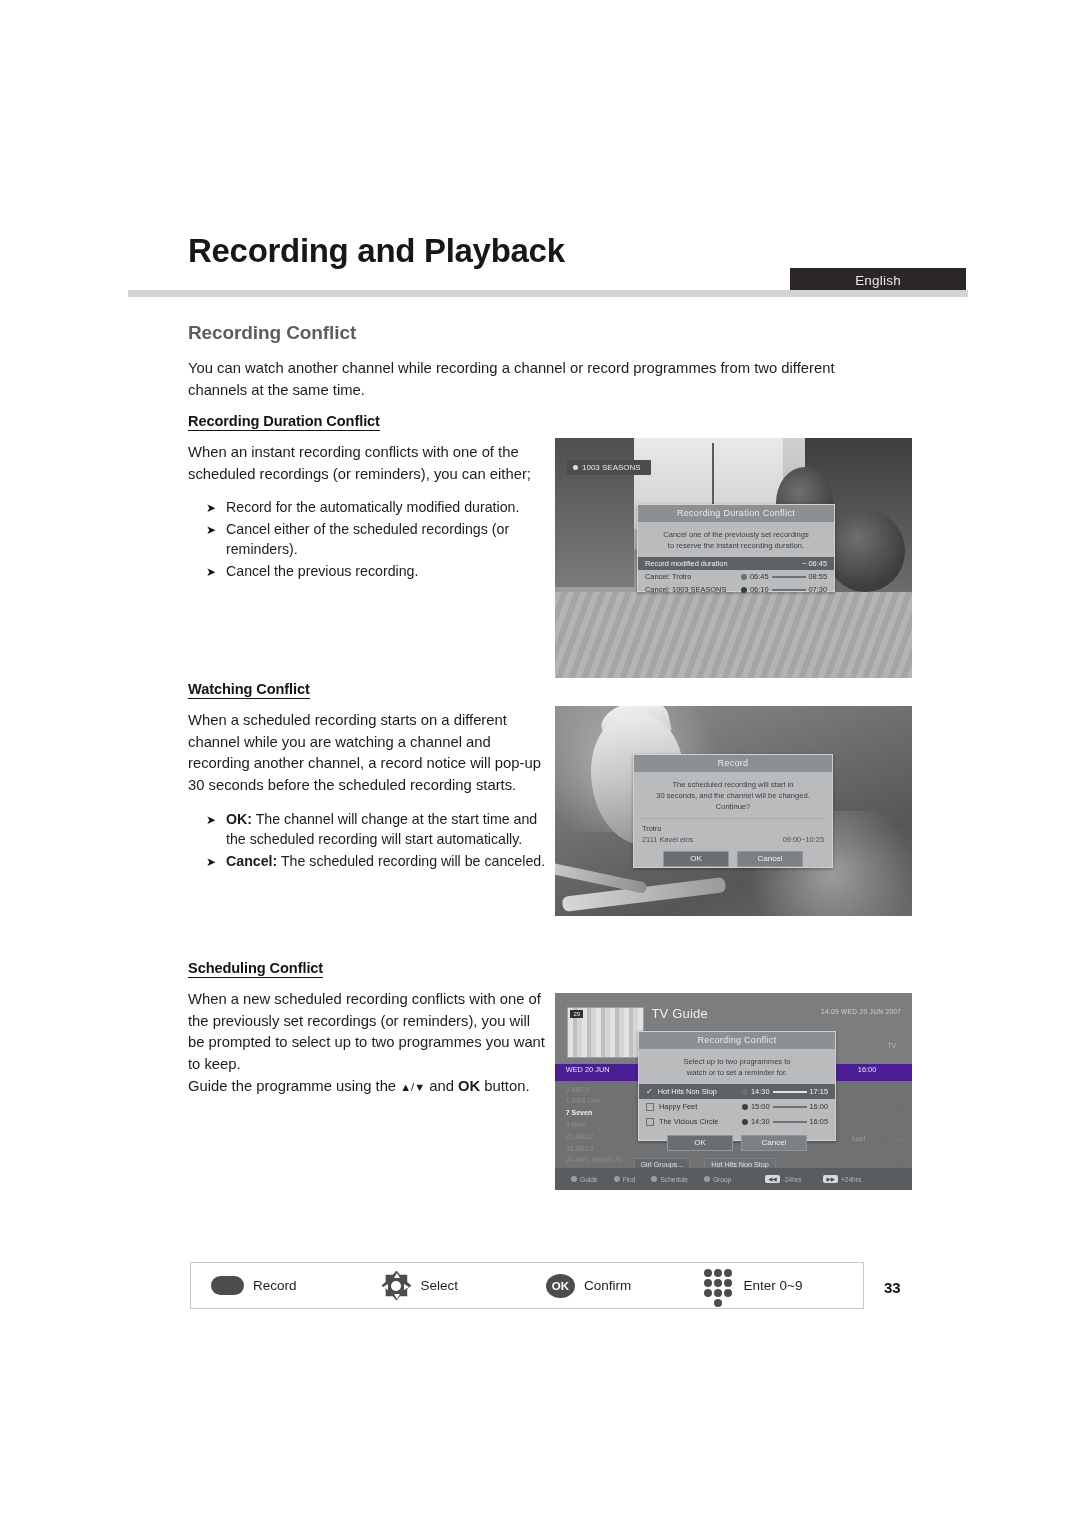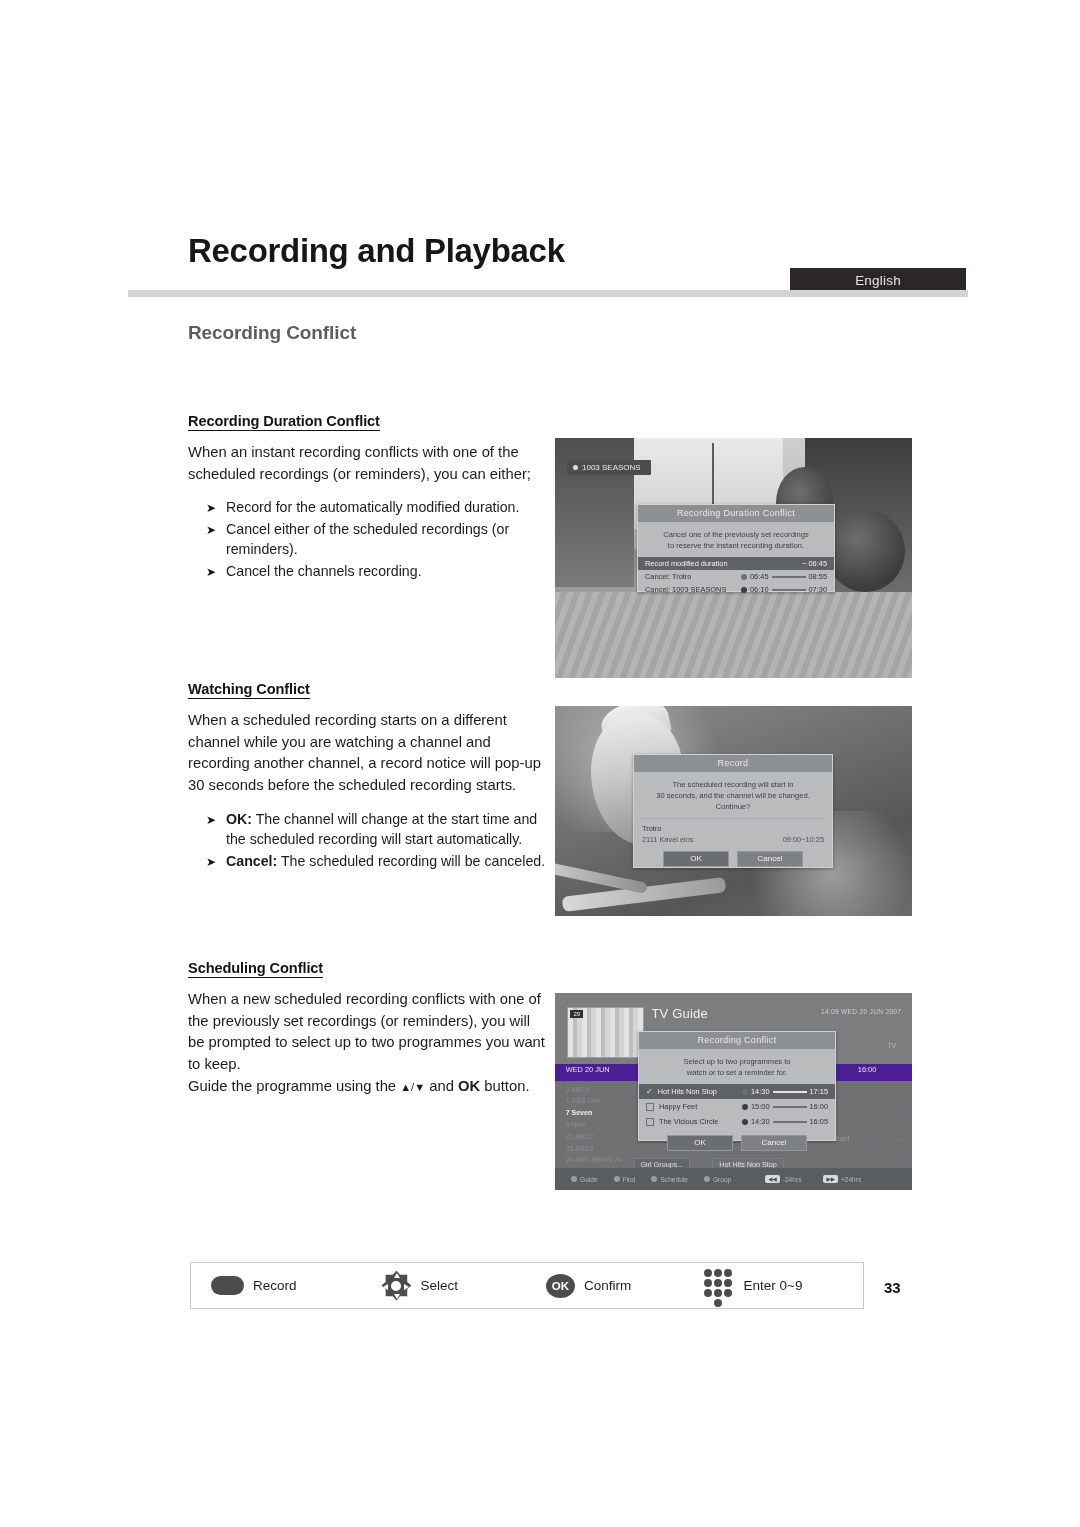--- a/index.html
+++ b/index.html
@@ -152,21 +152,21 @@
   .guide .g-sub1{position:absolute;left:27%;top:19%;color:#9b9d9f;font-size:6.8px;}
   .guide .g-sub2{position:absolute;left:27%;top:26.5%;color:#a7a9ab;font-size:7.6px;}
   .guide .g-clock{position:absolute;right:3%;top:7.5%;color:#cfd1d3;font-size:6.6px;letter-spacing:.3px;}
   .guide .g-tv{position:absolute;right:4.5%;top:25%;color:#b9bbbd;font-size:6.8px;}
   .guide .g-daybar{position:absolute;left:0;top:36%;width:100%;height:8.5%;background:#4c1d95;}
   .guide .g-day{position:absolute;left:3%;top:1.5px;color:#e6e8e9;font-size:7.4px;}
   .guide .g-hour{position:absolute;right:10%;top:1.5px;color:#e6e8e9;font-size:7.4px;}
   .guide .g-chans{position:absolute;left:3%;top:46%;width:30%;}
   .guide .g-chan{font-size:7px;color:#8b8d8f;line-height:11.8px;white-space:nowrap;}
   .guide .g-chan.on{color:#f0f1f2;font-weight:bold;}
-  .guide .g-cellrow{position:absolute;right:2%;display:flex;align-items:center;gap:22px;color:#9a9c9e;font-size:7px;}
+  .guide .g-cellrow{position:absolute;right:2%;display:flex;align-items:center;gap:14px;color:#9a9c9e;font-size:7px;}
   .guide .g-pill{
     background:#64676a;border:1px solid #7a7d80;color:#dfe1e2;font-size:7.2px;
     padding:1px 6px;white-space:nowrap;
   }
   .guide .g-foot{position:absolute;left:0;bottom:0;width:100%;height:11%;background:#5a5d5f;display:flex;align-items:center;}
   .guide .g-foot .it{display:flex;align-items:center;gap:3px;color:#b6b8ba;font-size:6.6px;margin-left:16px;}
   .guide .g-foot .cd{width:6px;height:6px;border-radius:50%;background:#9a9c9e;}
   .guide .g-foot .key{background:#d8dadb;color:#44474a;font-size:5.5px;padding:0 3px;border-radius:2px;line-height:8px;}
 
   
@@ -206,28 +206,29 @@
 
 <div class="page">
 
   <div class="header">
     <div class="chapter-title">Recording and Playback</div>
     <div class="lang-tab">English</div>
   </div>
   <div class="header-rule"></div>
 
   <div class="sec-title">Recording Conflict</div>
+  <div class="intro">You can watch another channel while recording a channel or record programmes from two different channels at the same time.</div>
 
   <div class="sub" style="left:188px;top:412px;width:360px;">
     <div class="sub-title">Recording Duration Conflict</div>
     <div class="sub-body">When an instant recording conflicts with one of the scheduled recordings (or reminders), you can either;</div>
     <ul class="bullets">
       <li><span class="arrow">➤</span><span>Record for the automatically modified duration.</span></li>
       <li><span class="arrow">➤</span><span>Cancel either of the scheduled recordings (or reminders).</span></li>
-      <li><span class="arrow">➤</span><span>Cancel the channels recording.</span></li>
+      <li><span class="arrow">➤</span><span>Cancel the previous recording.</span></li>
     </ul>
   </div>
 
   <div class="shot" style="left:555px;top:438px;width:357px;height:240px;">
     <div class="bg street">
       <div class="sky"></div>
       <div class="b-l"></div>
       <div class="b-r"></div>
       <div class="pole" style="left:44%;top:2%;height:34%;"></div>
       <div class="tree" style="left:62%;top:12%;width:16%;height:30%;"></div>

